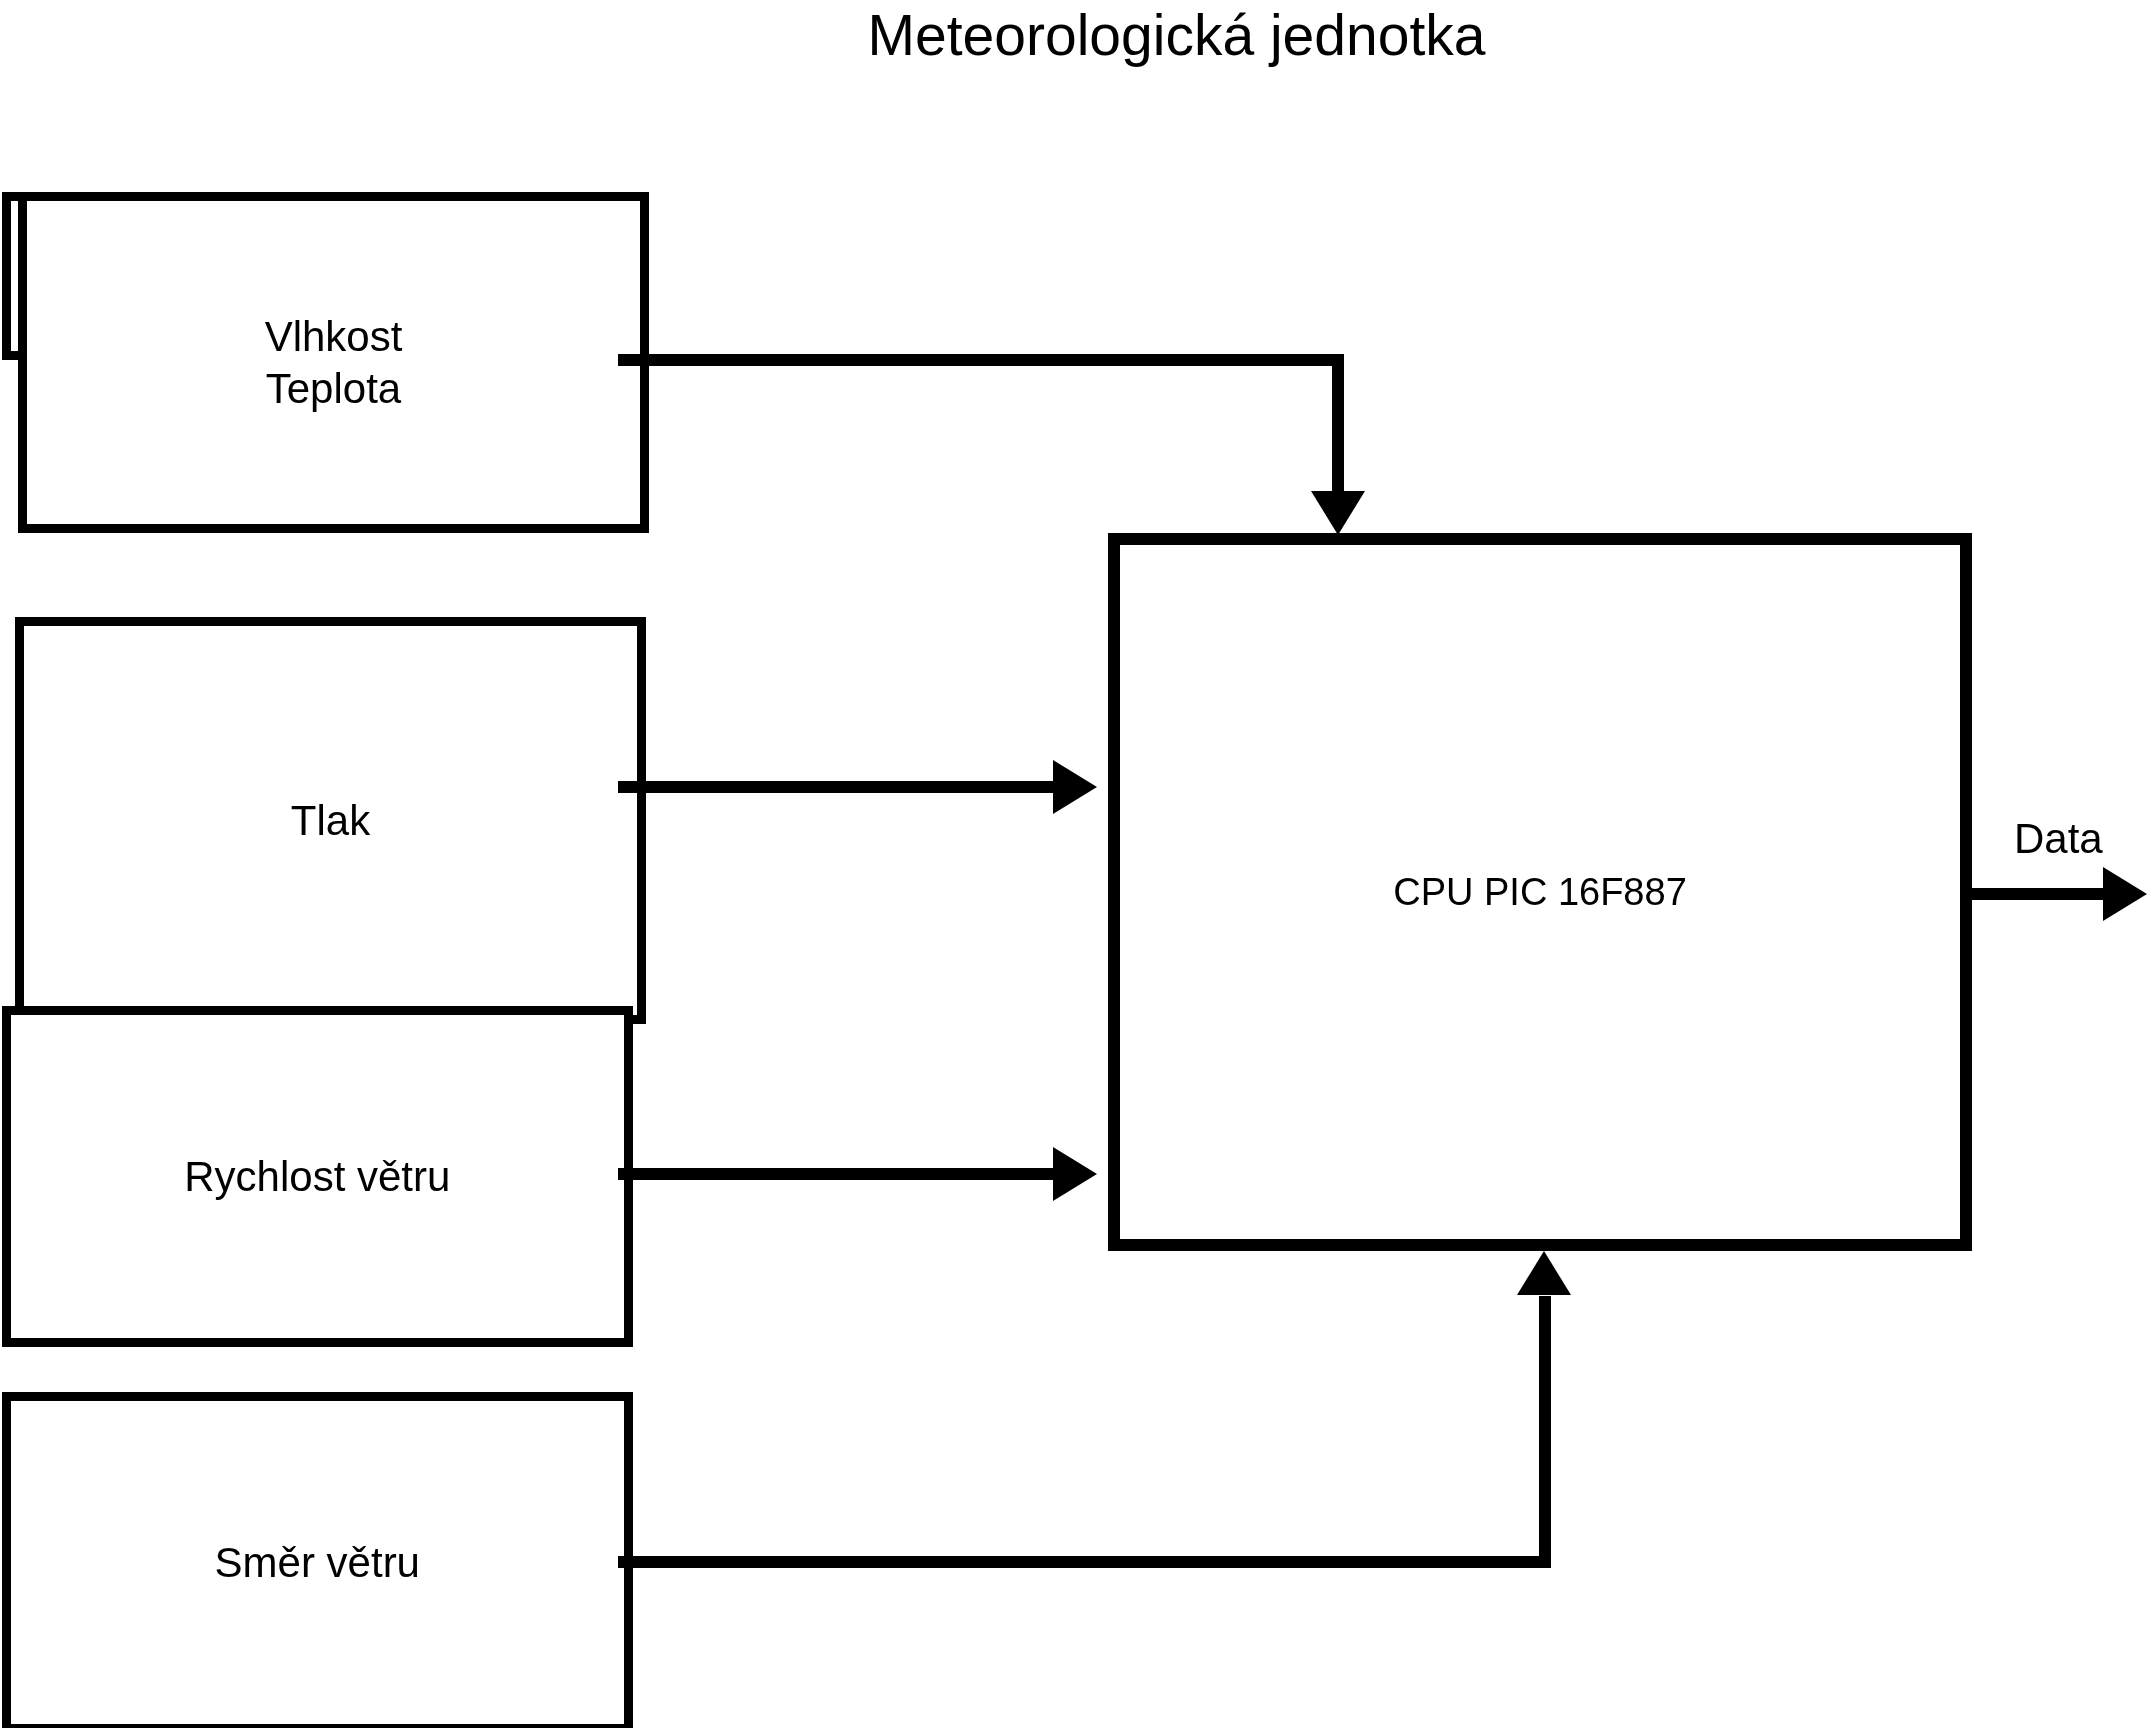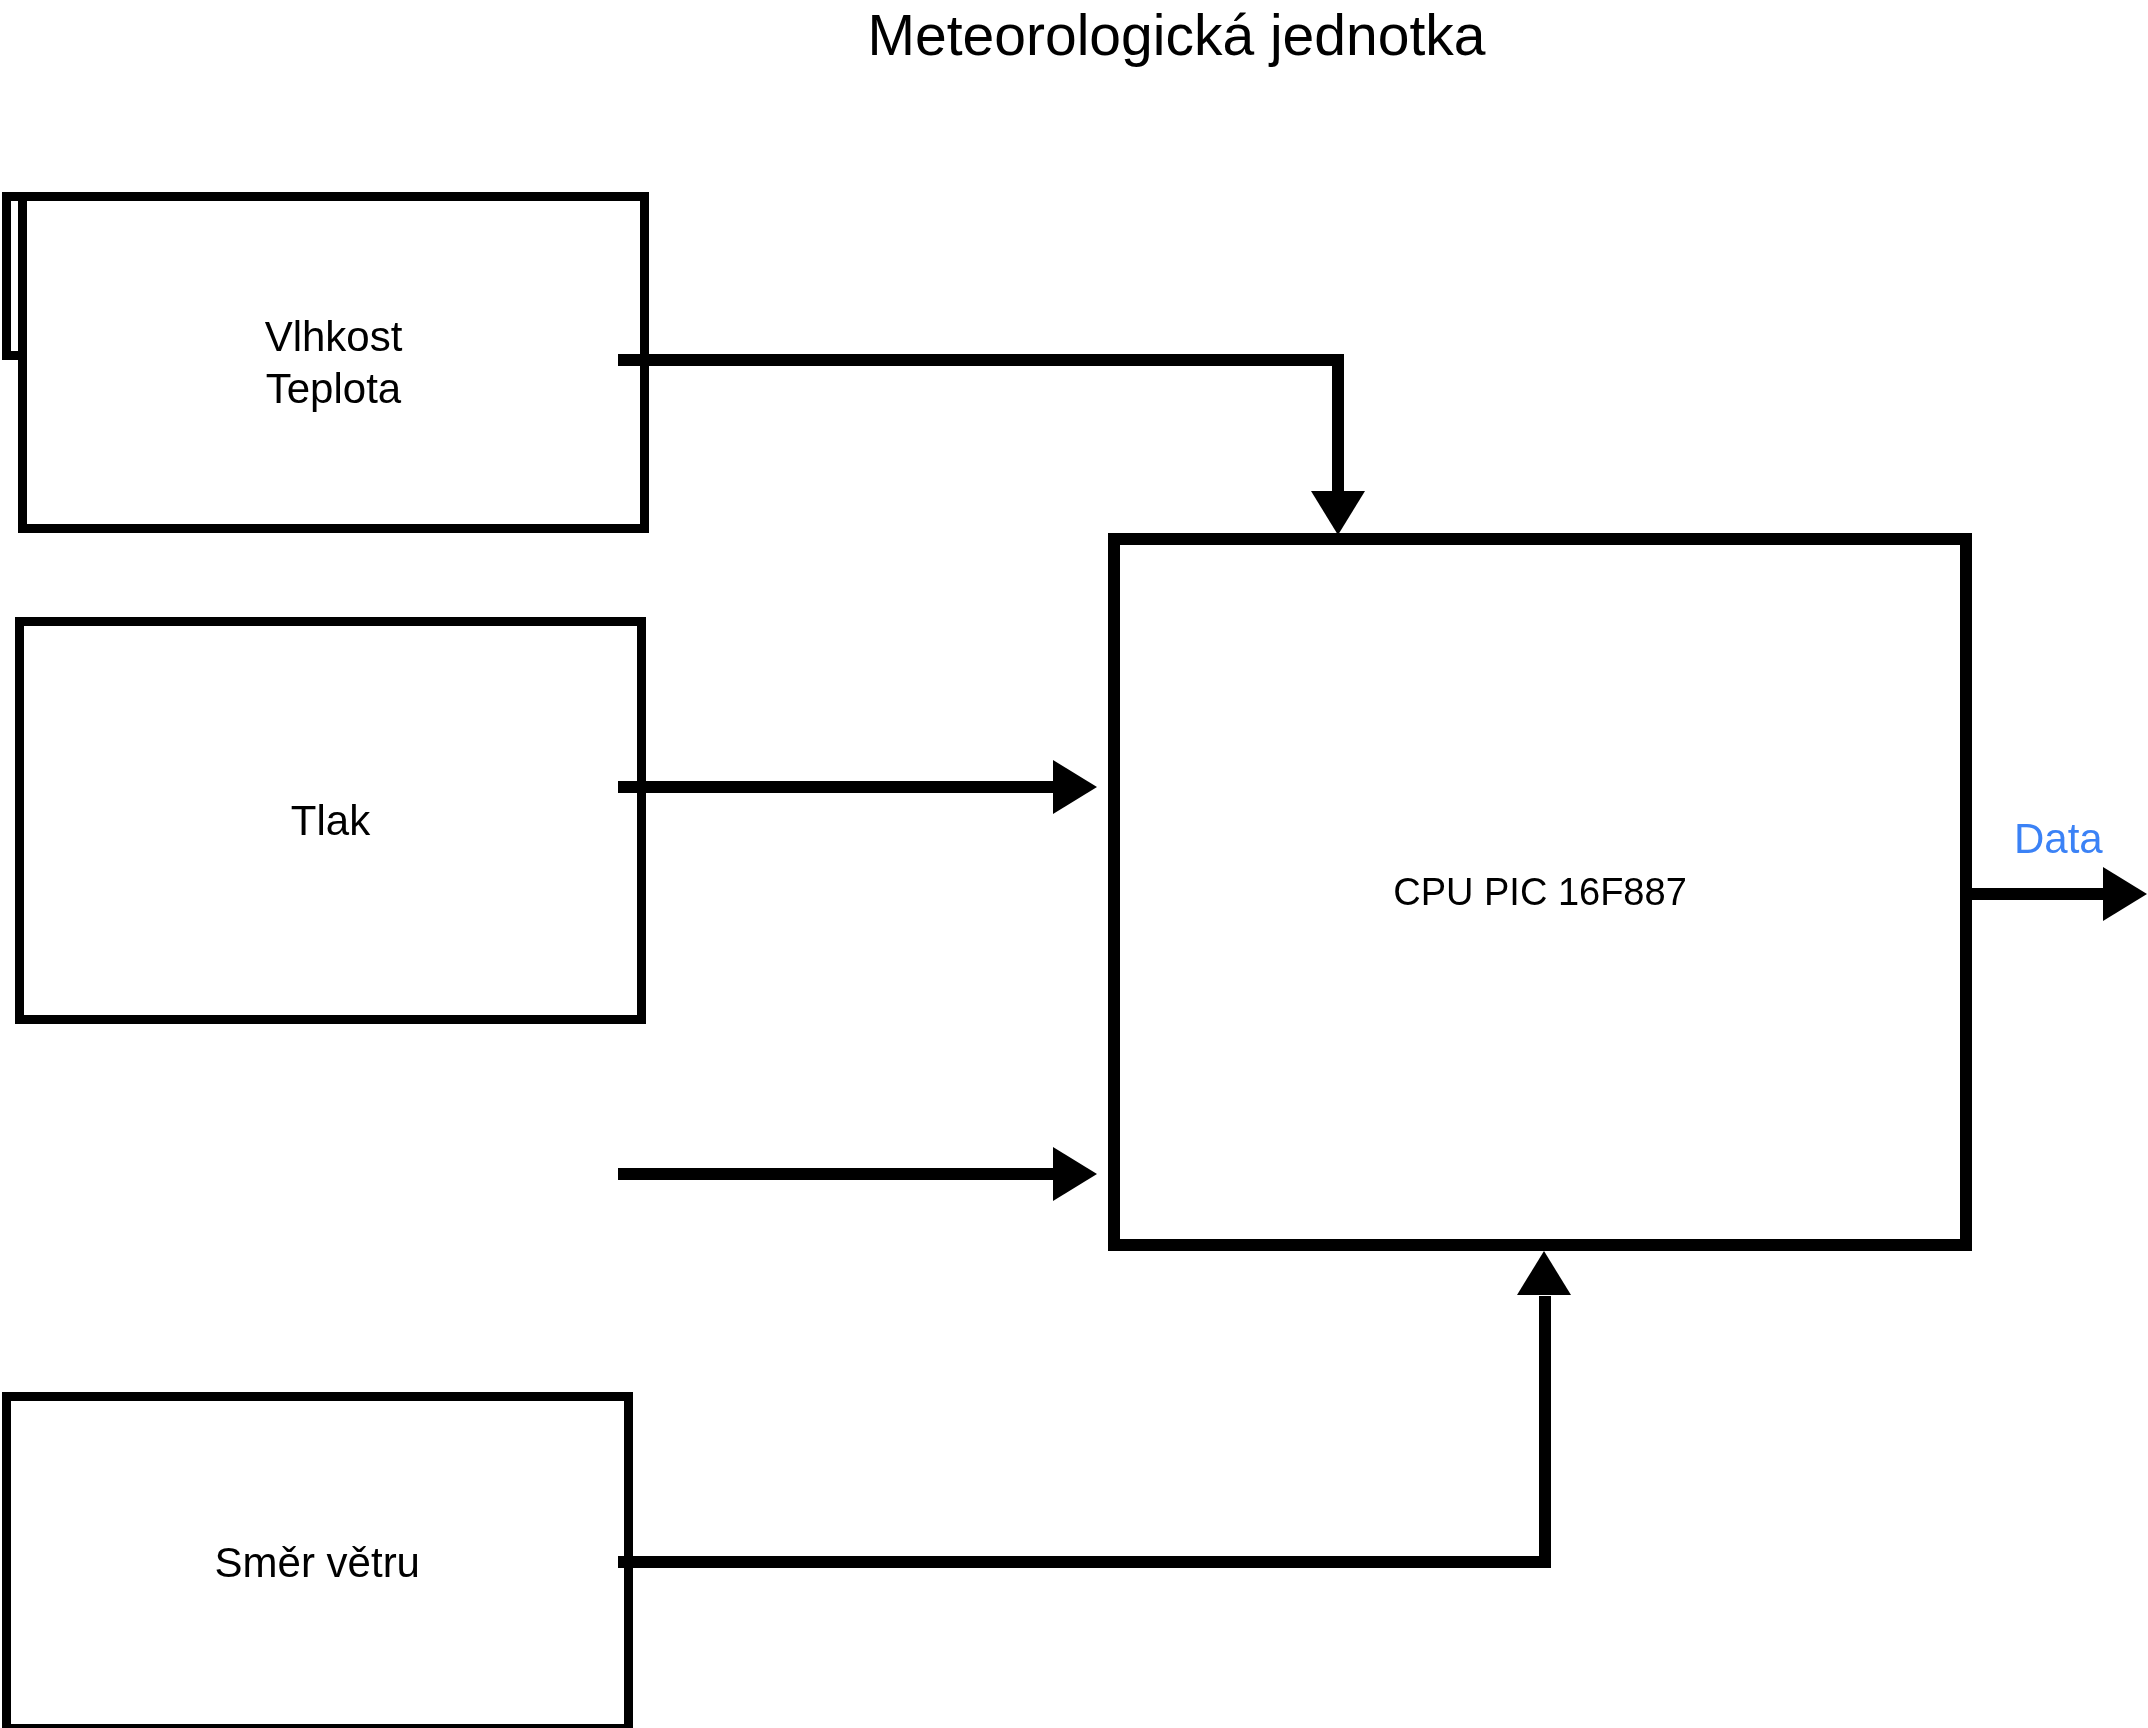--- a/index.html
+++ b/index.html
@@ -76,21 +76,21 @@
     border-bottom: 44px solid #000000;
   }
   .arrow-right {
     border-top: 27px solid transparent;
     border-bottom: 27px solid transparent;
     border-left: 44px solid #000000;
   }
   .edge-text {
     position: absolute;
     font-size: 42px;
-    color: #3b82f6;
+    color: #000000;
     white-space: nowrap;
   }
 </style>
 </head>
 <body>
 
 <div id="stage">
 
   <div id="diagram-title">Meteorologická jednotka</div>
 
@@ -98,20 +98,23 @@
   </div>
   <div class="node-box" style="left:18px; top:192px; width:631px; height:341px; border-top:9.2px solid #000; border-bottom:9.2px solid #000; border-left:9.2px solid #000; border-right:9.2px solid #000;">
     <div class="node-label">Vlhkost
 Teplota</div>
   </div>
 
   <div class="node-box" style="left:15px; top:617px; width:631px; height:407px;">
     <div class="node-label">Tlak</div>
   </div>
 
+  <div class="node-box" style="left:1.8px; top:1006px; width:631px; height:341px;">
+    <div class="node-label">Rychlost větru</div>
+  </div>
 
   <div class="node-box" style="left:1.8px; top:1392px; width:631px; height:341px;">
     <div class="node-label">Směr větru</div>
   </div>
 
   <div class="node-box" style="left:1108px; top:533px; width:864px; height:718px; border-width:12px;">
     <div class="cpu-label">CPU PIC 16F887</div>
   </div>
 
   <div class="hline" style="left:618px; top:354px; width:725px;"></div>

